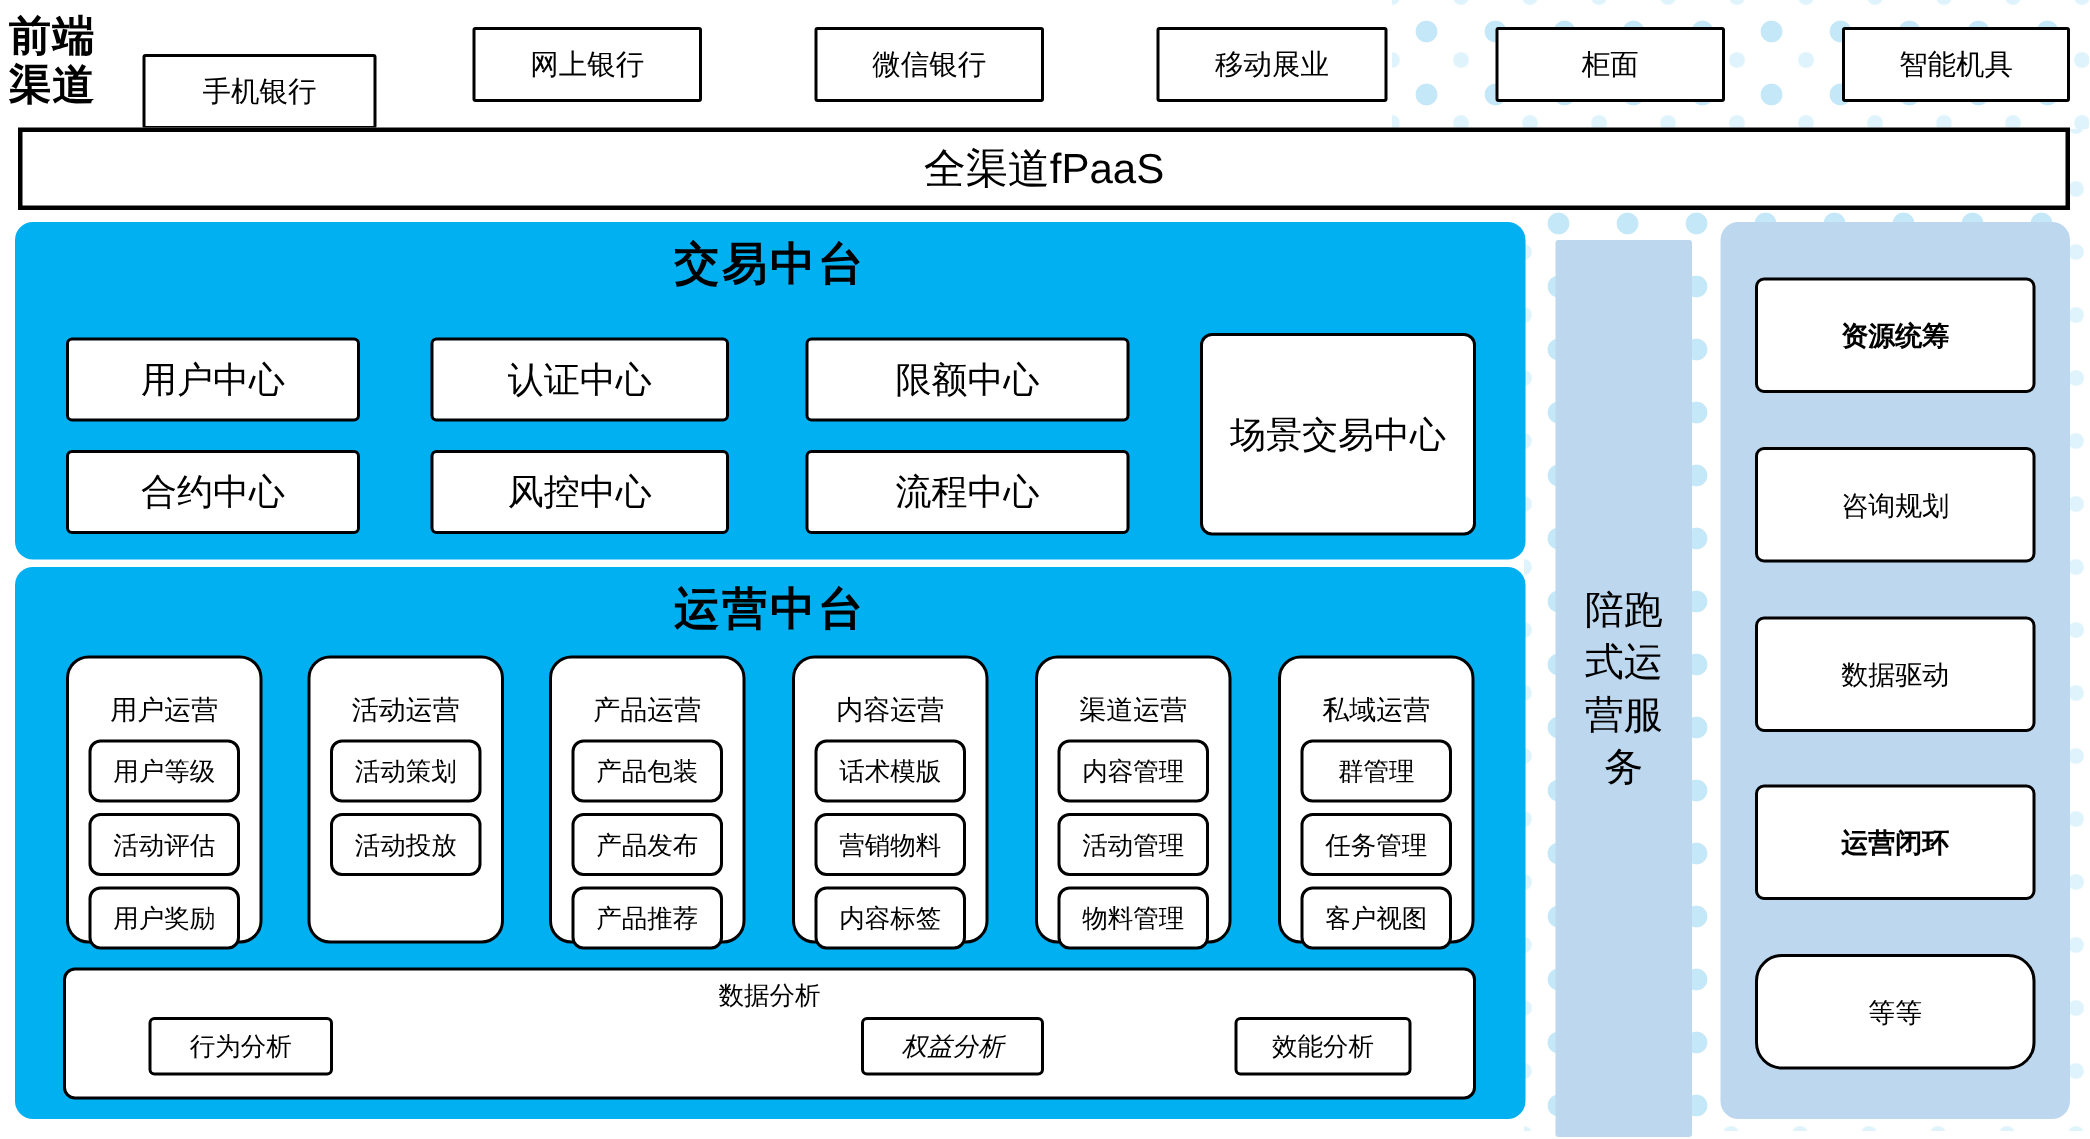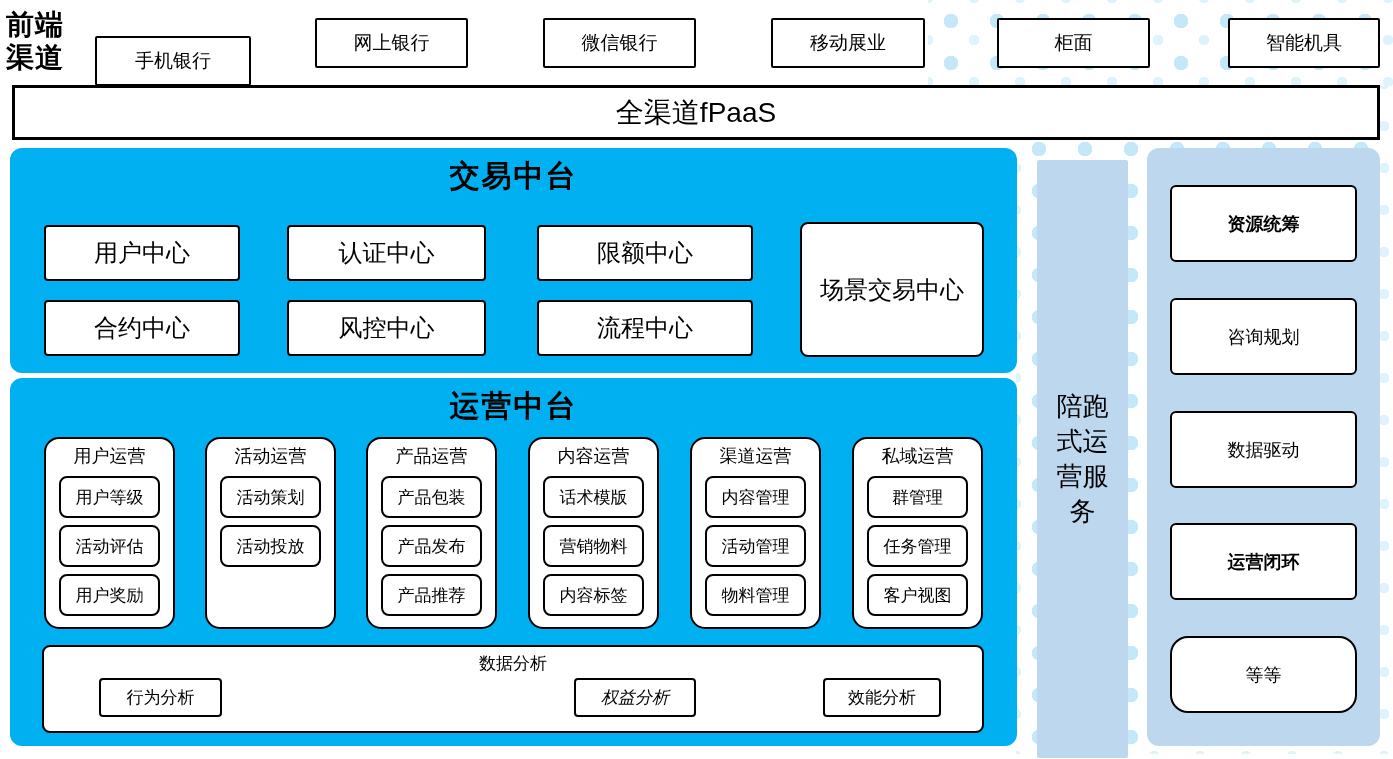--- a/index.html
+++ b/index.html
@@ -54,21 +54,21 @@
     position:absolute; background:#fff; border:2px solid #000; border-radius:4px;
     display:flex; align-items:center; justify-content:center;
     font-size:24px;
   }
   .scene-box { border-radius:8px; }
 
   
   .ops-col {
     position:absolute; top:59px; height:192px; width:131px;
     background:#fff; border:2px solid #000; border-radius:15px;
-    padding-top:5px;
+    padding-top:22px;
   }
   .ops-col-title { text-align:center; font-size:18px; height:25px; }
   .ops-item {
     margin:7px 13px 0 13px; height:42px;
     background:#fff; border:2px solid #000; border-radius:8px;
     display:flex; align-items:center; justify-content:center;
     font-size:17px; white-space:nowrap;
   }
   
   .da-bar {

